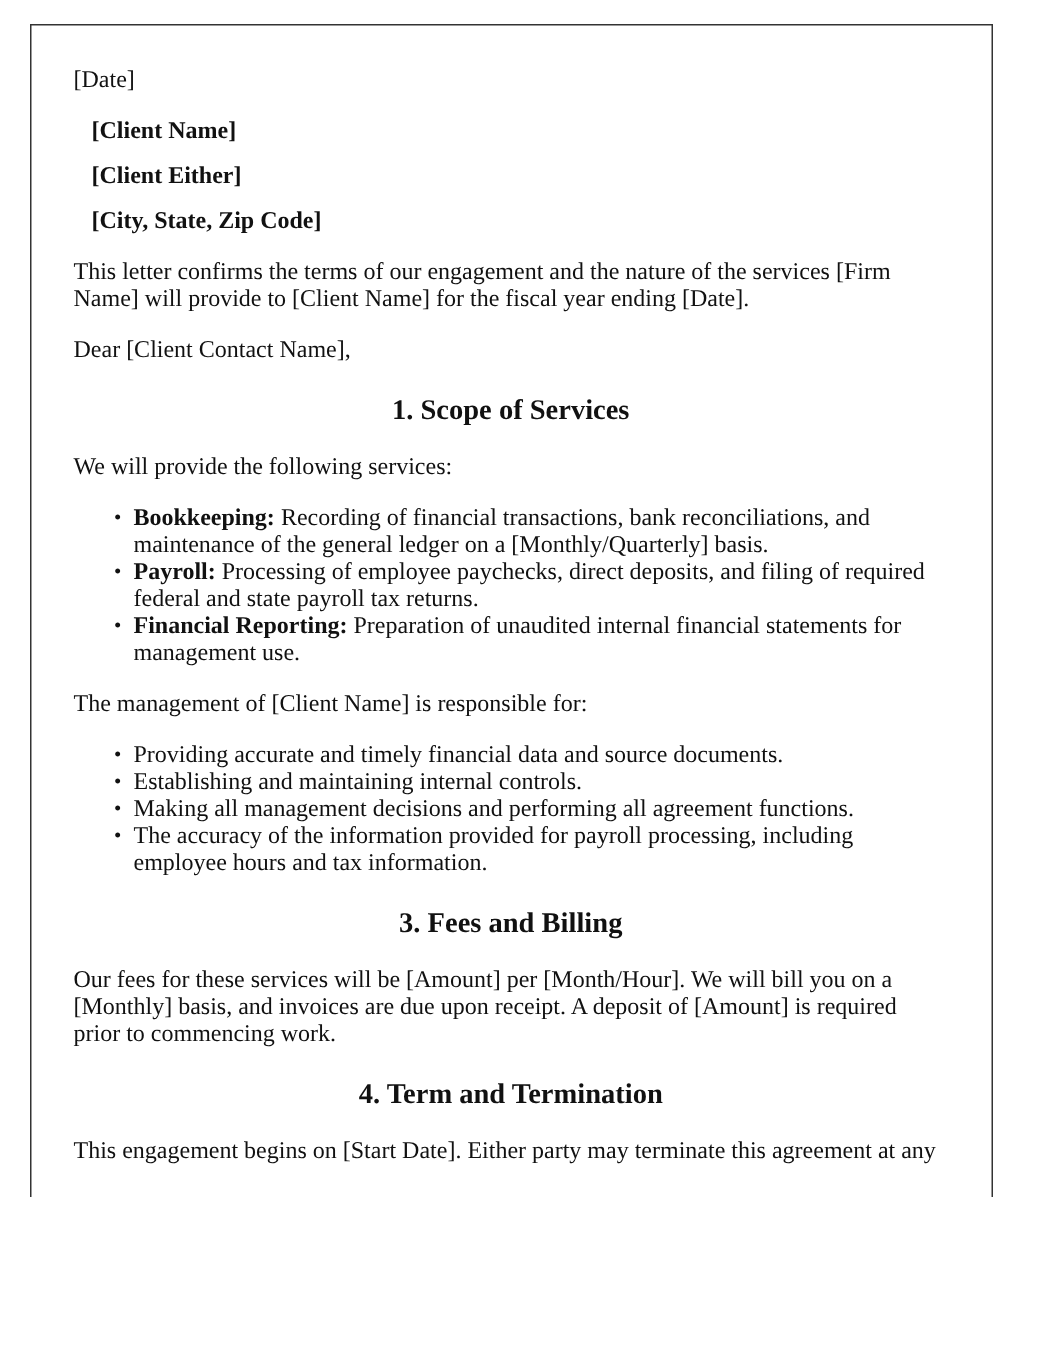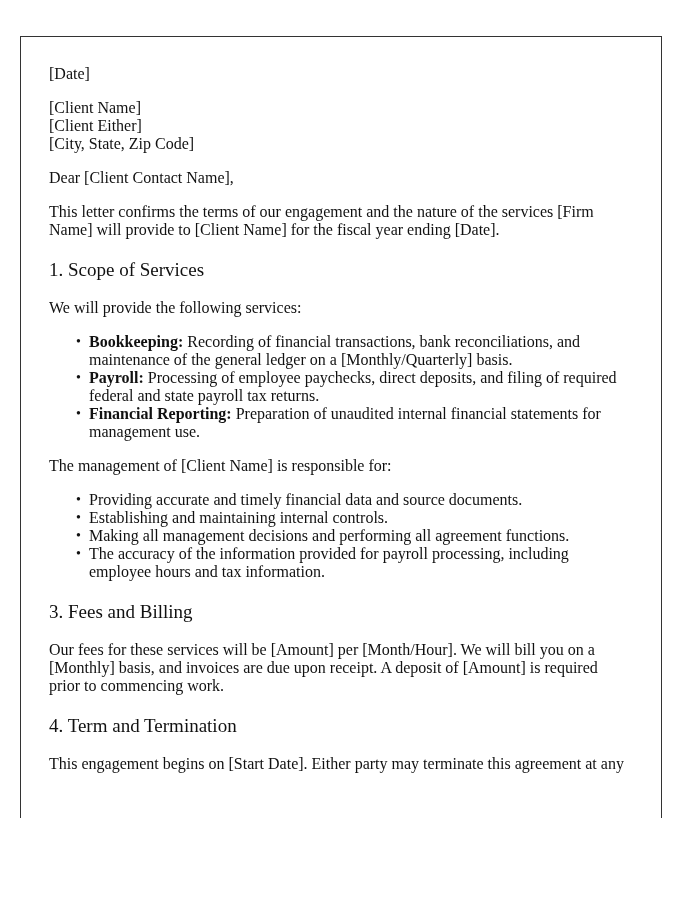--- a/index.html
+++ b/index.html
@@ -6,55 +6,57 @@
     margin: 0;
     padding: 0;
     background: #ffffff;
     width: 700px;
     height: 900px;
     overflow: hidden;
   }
   .viewport {
     position: absolute;
     left: 20px;
-    top: 36px;
+    top: 16px;
     width: 640px;
     height: 781px;
     border-top: 1px solid #333333;
     border-left: 1px solid #333333;
     border-right: 1px solid #333333;
     overflow: hidden;
     background: #ffffff;
   }
   .letter {
     padding: 28px 29px 0 28px;
     font-family: "Liberation Serif", "DejaVu Serif", serif;
     font-size: 16px;
     line-height: 18px;
     color: #111111;
   }
   .letter p {
     margin: 0 0 16px 0;
   }
   .address p {
-    margin: 0;
+    margin: 12px;
+    font-weight: bold;
   }
   .address {
     margin: 0 0 16px 0;
   }
   .date-line {
     margin: 0 0 16px 0;
   }
   h2 {
     font-family: "Liberation Serif", "DejaVu Serif", serif;
     font-size: 19px;
-    font-weight: normal;
+    font-weight: bold;
     line-height: 22px;
     margin: 20px 0 18px 0;
     color: #111111;
+    text-align: center;
   }
   ul {
     margin: 0 0 16px 0;
     padding: 0 0 0 40px;
     list-style: none;
   }
   ul li {
     position: relative;
     margin: 0;
   }
@@ -73,23 +75,23 @@
   <div class="letter">
 
     <p class="date-line">[Date]</p>
 
     <div class="address">
       <p>[Client Name]</p>
       <p>[Client Either]</p>
       <p>[City, State, Zip Code]</p>
     </div>
 
+    <p>This letter confirms the terms of our engagement and the nature of the services [Firm Name] will provide to [Client Name] for the fiscal year ending [Date].</p>
+
     <p>Dear [Client Contact Name],</p>
-
-    <p>This letter confirms the terms of our engagement and the nature of the services [Firm Name] will provide to [Client Name] for the fiscal year ending [Date].</p>
 
     <h2>1. Scope of Services</h2>
     <p>We will provide the following services:</p>
     <ul>
       <li>
         <span class="bullet">•</span><b>Bookkeeping:</b><span> Recording of financial transactions, bank reconciliations, and maintenance of the general ledger on a [Monthly/Quarterly] basis.</span>
       </li>
       <li>
         <span class="bullet">•</span><b>Payroll:</b><span> Processing of employee paychecks, direct deposits, and filing of required federal and state payroll tax returns.</span>
       </li>

